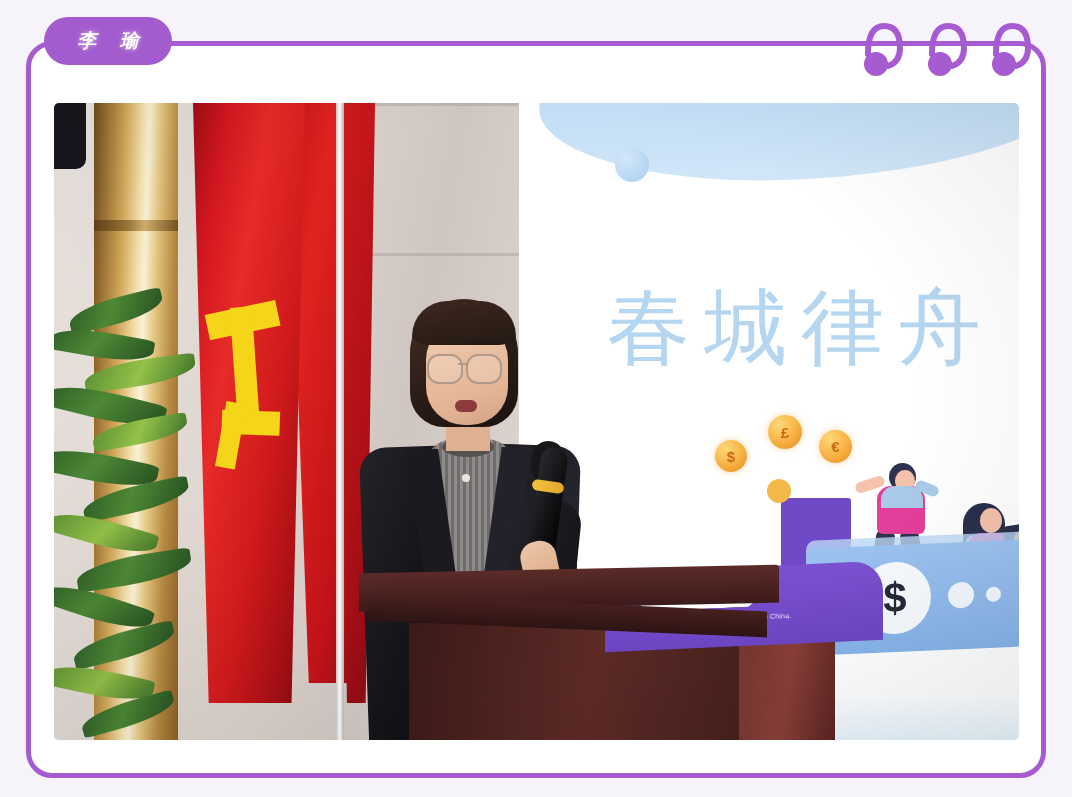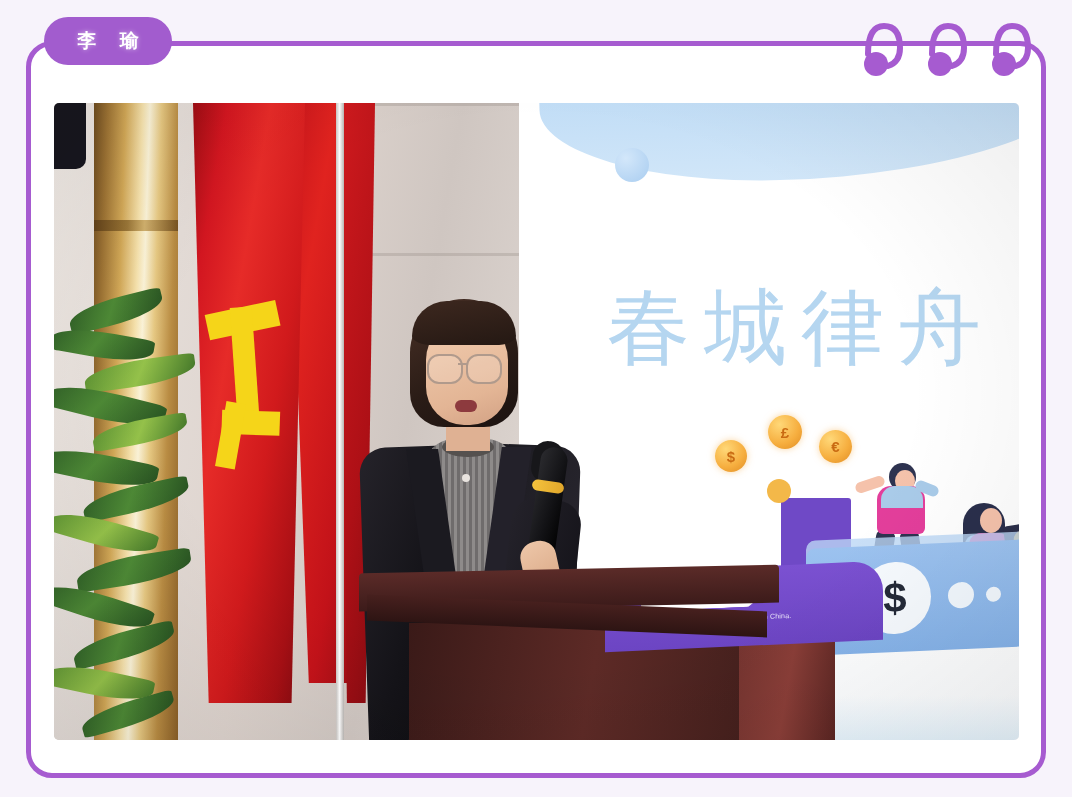--- a/index.html
+++ b/index.html
@@ -22,20 +22,21 @@
   #name-badge{
     position:absolute;left:44px;top:17px;width:128px;height:48px;
     background:#a25cce;border-radius:24px;
     display:flex;align-items:center;justify-content:center;
     z-index:6;
   }
   #name-badge .badge-text{
     color:#ffffff;font-size:19px;font-weight:bold;letter-spacing:9px;
     text-indent:9px;text-shadow:0 0 5px rgba(255,255,255,.55);
     white-space:nowrap;
+    font-style:italic;
   }
 
   
   .hook{position:absolute;top:14px;width:52px;height:70px;z-index:7;}
   #hook-1{left:858px;} #hook-2{left:922px;} #hook-3{left:986px;}
 
   
   #photo{
     position:absolute;left:54px;top:103px;width:965px;height:637px;
     border-radius:5px;overflow:hidden;z-index:3;

